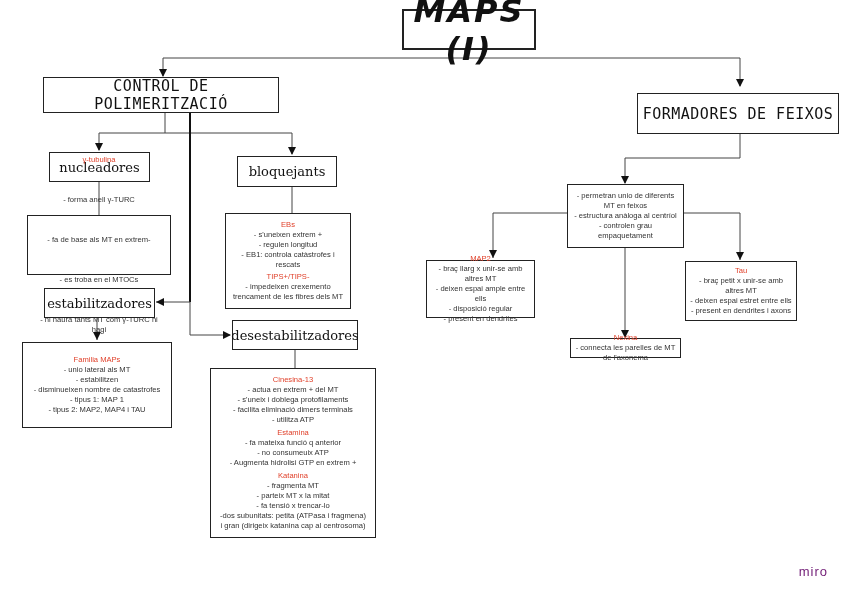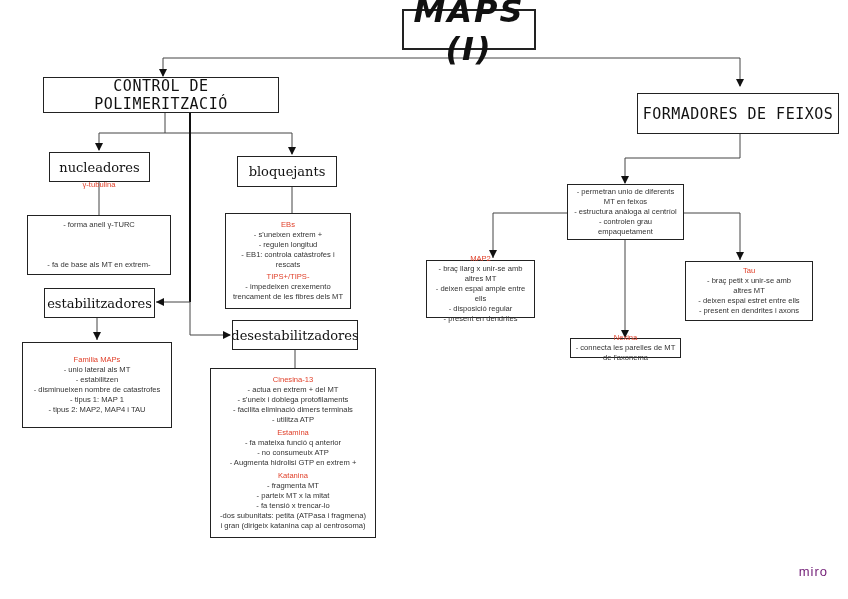--- a/index.html
+++ b/index.html
@@ -80,20 +80,21 @@
 </div>
 
 <div class="box cat-box" style="left:49px; top:152px; width:101px; height:30px;">
   <span class="cat-text">nucleadores</span>
 </div>
 <div class="box note-box" style="left:27px; top:215px; width:144px; height:60px;gap:30px;">
   <div class="note-title">γ-tubulina</div>
   <div class="note-line">- forma anell γ-TURC</div>
   <div class="note-line">- fa de base als MT en extrem-</div>
   <div class="note-line">- es troba en el MTOCs</div>
+  <div class="note-line">- hi haura tants MT com γ-TURC hi hagi</div>
 </div>
 
 <div class="box cat-box" style="left:237px; top:156px; width:100px; height:31px;">
   <span class="cat-text">bloquejants</span>
 </div>
 <div class="box note-box" style="left:225px; top:213px; width:126px; height:96px;">
   <div class="note-title">EBs</div>
   <div class="note-line">- s'uneixen extrem +</div>
   <div class="note-line">- regulen longitud</div>
   <div class="note-line">- EB1: controla catàstrofes i</div>
@@ -132,37 +133,37 @@
   <div class="note-line">- Augmenta hidrolisi GTP en extrem +</div>
   <div class="gap"></div>
   <div class="note-title">Katanina</div>
   <div class="note-line">- fragmenta MT</div>
   <div class="note-line">- parteix MT x la mitat</div>
   <div class="note-line">- fa tensió x trencar-lo</div>
   <div class="note-line">-dos subunitats: petita (ATPasa i fragmena)</div>
   <div class="note-line">i gran (dirigeix katanina cap al centrosoma)</div>
 </div>
 
-<div class="box note-box" style="left:567px; top:184px; width:117px; height:56px; padding:3px 3px;">
+<div class="box note-box" style="left:567px; top:184px; width:117px; height:64px; padding:3px 3px;">
   <div class="note-line">- permetran unio de diferents</div>
   <div class="note-line">MT en feixos</div>
   <div class="note-line">- estructura anàloga al centríol</div>
   <div class="note-line">- controlen grau</div>
   <div class="note-line">empaquetament</div>
 </div>
 
 <div class="box note-box" style="left:426px; top:260px; width:109px; height:58px; padding:3px 3px;">
   <div class="note-title">MAP2</div>
   <div class="note-line">- braç llarg x unir-se amb altres MT</div>
   <div class="note-line">- deixen espai ample entre ells</div>
   <div class="note-line">- disposició regular</div>
   <div class="note-line">- present en dendrites</div>
 </div>
 
-<div class="box note-box" style="left:685px; top:261px; width:128px; height:60px; padding:3px 3px;">
+<div class="box note-box" style="left:685px; top:261px; width:112px; height:60px; padding:3px 3px;">
   <div class="note-title">Tau</div>
   <div class="note-line">- braç petit x unir-se amb</div>
   <div class="note-line">altres MT</div>
   <div class="note-line">- deixen espai estret entre ells</div>
   <div class="note-line">- present en dendrites i axons</div>
 </div>
 
 <div class="box note-box" style="left:570px; top:338px; width:111px; height:20px; padding:2px 3px;">
   <div class="note-title">Nexina</div>
   <div class="note-line">- connecta les parelles de MT</div>

